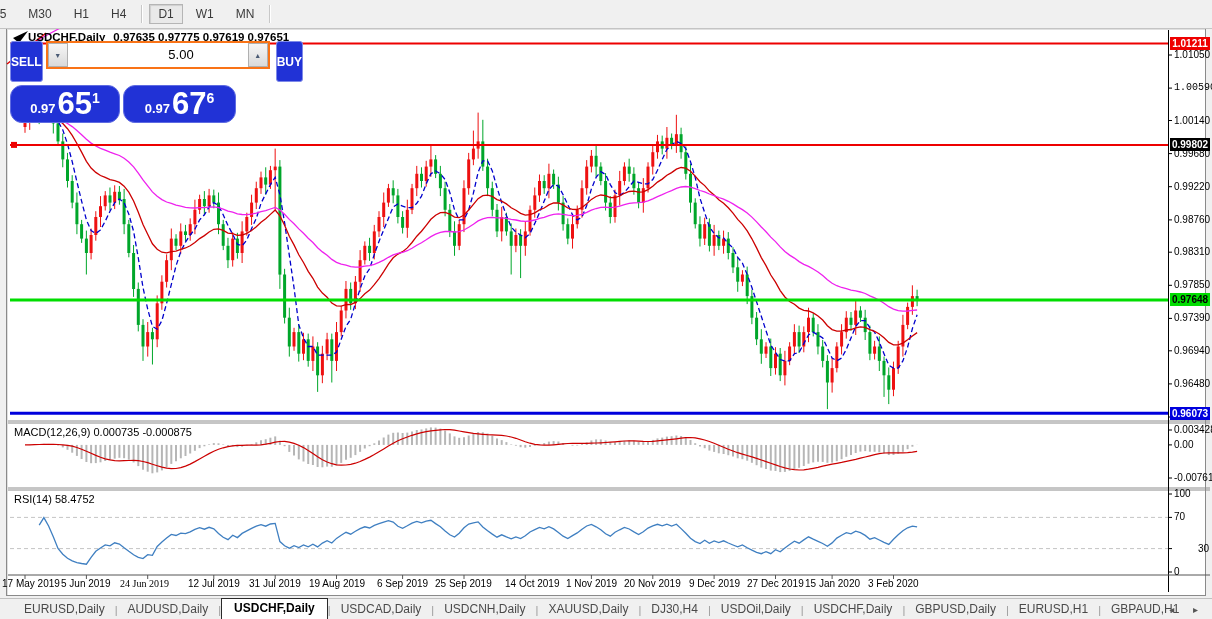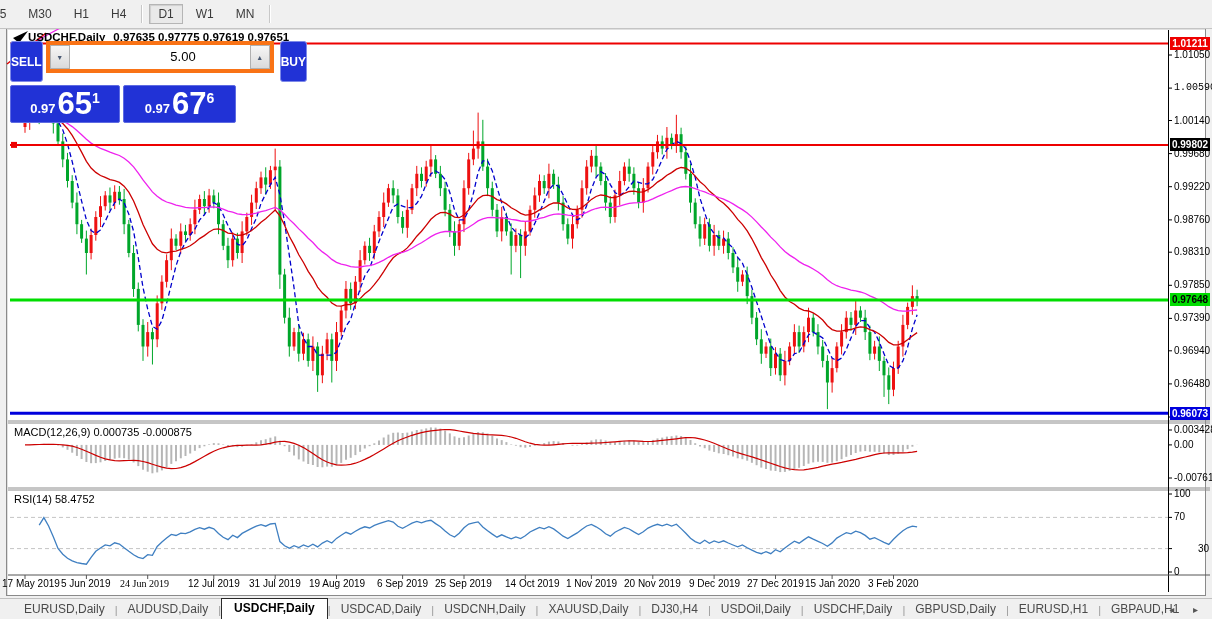--- a/index.html
+++ b/index.html
@@ -24,26 +24,26 @@
     text-align:center;line-height:13px;}
   .pane-label{position:absolute;z-index:3;font-size:11px;color:#000;white-space:nowrap;}
   .date-label{position:absolute;top:578px;font-size:10px;color:#000;z-index:3;white-space:nowrap;}
   
   .tp{position:absolute;left:10px;top:41px;width:227px;z-index:5;}
   .tp-row1{display:flex;height:41px;}
   .btn-blue{background:#2132d6;border:1px solid #7e8ae9;border-radius:3px;color:#fff;
     font-size:12px;font-weight:700;display:flex;align-items:center;justify-content:center;cursor:pointer;}
   .sell-btn{width:50px;}
   .buy-btn{width:52px;margin-left:6px;}
-  .spin-wrap{display:flex;margin-left:3px;margin-right:0;border:4px solid #f97316;background:#fff;height:24px;gap:48px;}
+  .spin-wrap{display:flex;margin-left:3px;margin-right:0;border:2px solid #f97316;background:#fff;height:24px;gap:48px;}
   .spin-btn{width:18px;background:linear-gradient(#f6f6f6,#dadada);border:1px solid #b0b0b0;
     color:#4a5a74;font-size:7px;display:flex;align-items:center;justify-content:center;cursor:pointer;}
   .vol{width:78px;font-size:13px;color:#000;text-align:right;line-height:24px;padding-right:6px;}
   .tp-row2{display:flex;margin-top:3px;height:38px;}
-  .price-box{background:#2132d6;border:1px solid #5e6be2;border-radius:2px;color:#fff;
+  .price-box{background:#2132d6;border:1px solid #5e6be2;border-radius:12px;color:#fff;
     display:flex;align-items:flex-end;justify-content:center;padding-bottom:3px;cursor:pointer;}
   .price-box.left{width:108px;margin-right:3px;}
   .price-box.right{width:111px;}
   .p-small{font-size:13px;font-weight:700;margin-right:2px;line-height:20px;}
   .p-big{font-size:31px;font-weight:700;line-height:30px;}
   .p-sup{font-size:14px;font-weight:700;position:relative;top:-13px;}
   
   .tabbar{position:absolute;left:0;top:598px;width:1212px;height:21px;background:#f0f0f0;
     border-top:1px solid #c0c0c0;display:flex;align-items:flex-end;z-index:6;padding-left:14px;box-sizing:border-box;}
   .tab{font-size:12px;color:#4a4a4a;padding:2px 10px 3px 10px;white-space:nowrap;cursor:pointer;}

